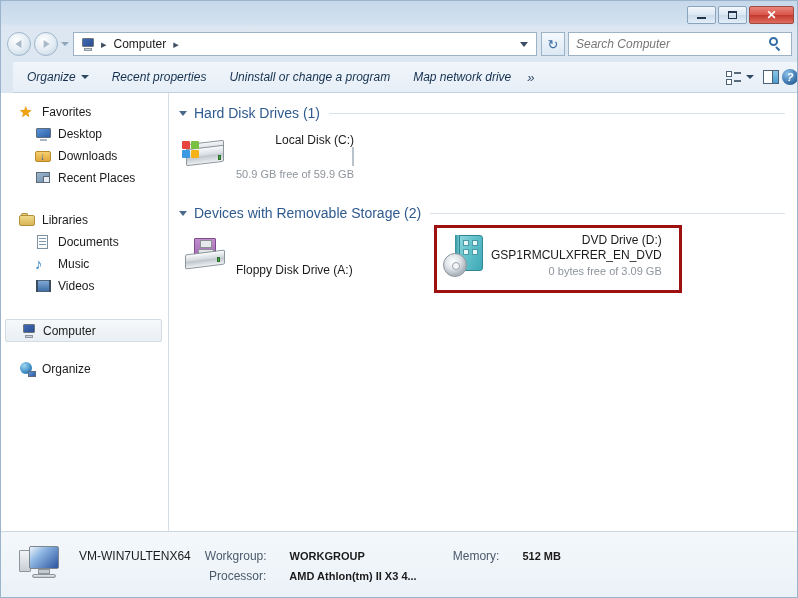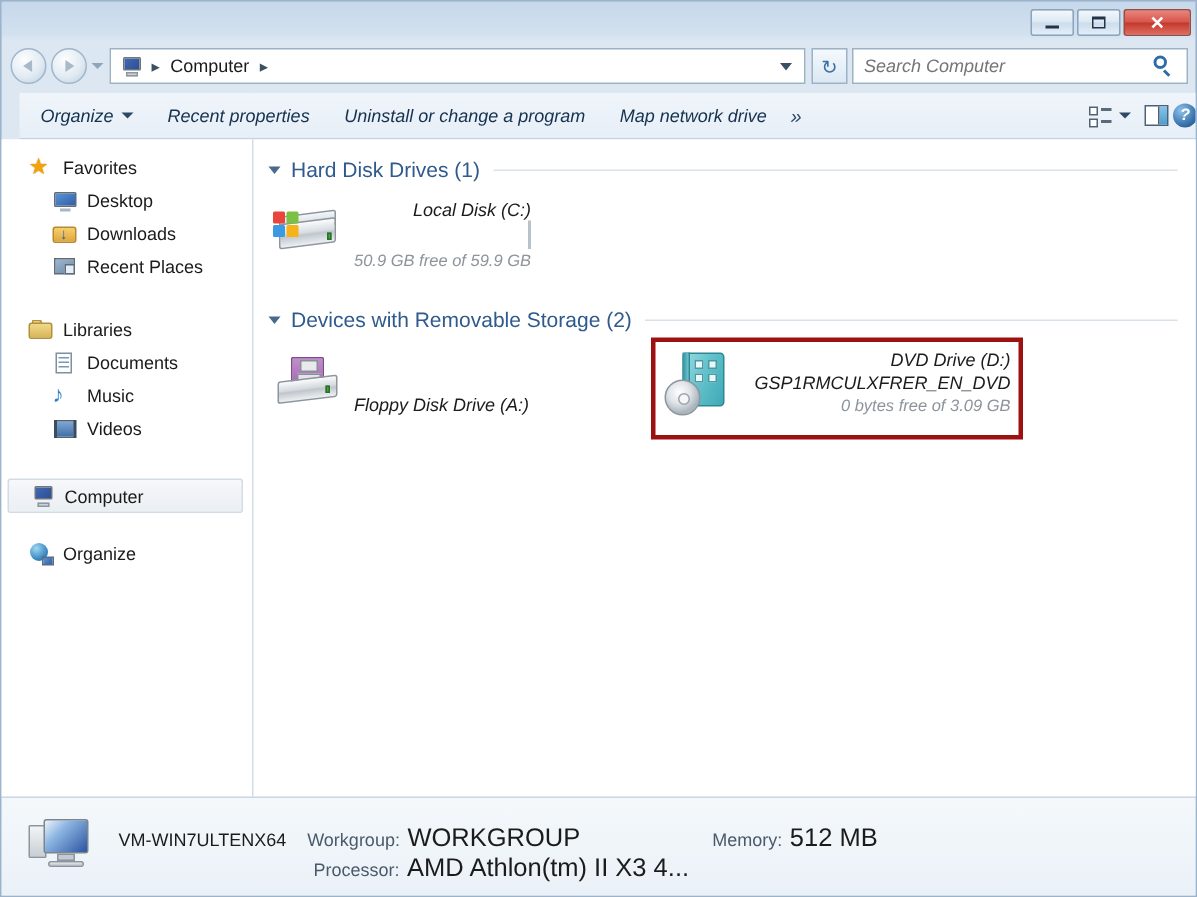--- a/index.html
+++ b/index.html
@@ -279,21 +279,21 @@
   .sect-rule {
     flex: 1 1 auto; height: 1px; background: #d9e2ea; margin: 0 14px 0 9px;
   }
   .drive-row {
     position: relative; margin-top: 6px; height: 64px;
   }
   .drive {
     position: absolute; display: flex; align-items: flex-start;
     padding: 6px 8px 6px 6px; cursor: pointer;
   }
-  .drive .labels { margin-left: 8px; font-style: italic; }
+  .drive .labels { margin-left: 8px; }
   .drive .dname { font-size: 12px; color: #1b1b1b; line-height: 15px; }
   .drive .dvol  { font-size: 12px; color: #1b1b1b; line-height: 15px; }
   .drive .dfree { font-size: 11px; color: #8d949b; line-height: 15px; margin-top: 1px; }
   .meter {
     width: 190px; height: 13px; background: #fff;
     border: 1px solid #b8c2cb; margin: 3px 0 2px 0; position: relative;
   }
   .meter .fill {
     position: absolute; left: 1px; top: 1px; bottom: 1px;
     background: linear-gradient(to bottom, #4cc8f0 0%, #16a7dc 45%, #0d8fc4 55%, #46c6ef 100%);
@@ -422,21 +422,21 @@
   .st-line1 {
     position: absolute; left: 78px; top: 17px;
     display: flex; align-items: baseline;
   }
   .st-line2 {
     position: absolute; left: 78px; top: 37px;
     display: flex; align-items: baseline;
   }
   .st-name { font-size: 12px; color: #1b1b1b; }
   .st-key  { font-size: 12px; color: #4a5a6b; margin-left: 14px; }
-  .st-val  { font-size: 17px; color: #1b1b1b; margin-left: 5px; }
+  .st-val  { font-size: 11px; color: #1b1b1b; margin-left: 23px; font-weight: bold; }
   .st-mem-key { font-size: 12px; color: #4a5a6b; margin-left: 88px; }
   .st-proc-key { font-size: 12px; color: #4a5a6b; margin-left: 130px; }
 </style>
 </head>
 <body>
 
 <div id="window">
 
   <div id="titlebar">
     <div class="winbtns">
@@ -658,21 +658,21 @@
         <div class="drive" style="left:267px; top:0px;">
           <span class="dvd">
             <span class="case"></span>
             <span class="spine"></span>
             <span class="w w1"></span>
               <span class="w w2"></span>
             <span class="w w3"></span>
               <span class="w w4"></span>
             <span class="disc"></span>
           </span>
-          <span class="labels" style="margin-left:14px">
+          <span class="labels" style="margin-left:2px">
             <span class="dname" style="display:block">DVD Drive (D:)</span>
             <span class="dvol" style="display:block">GSP1RMCULXFRER_EN_DVD</span>
             <span class="dfree" style="display:block">0 bytes free of 3.09 GB</span>
           </span>
         </div>
       </div>
     </div>
 
     <div id="redbox" style="left: 433px; top: 132px; width: 248px; height: 68px; border-color: rgb(158, 17, 17);"></div>
   </div>

